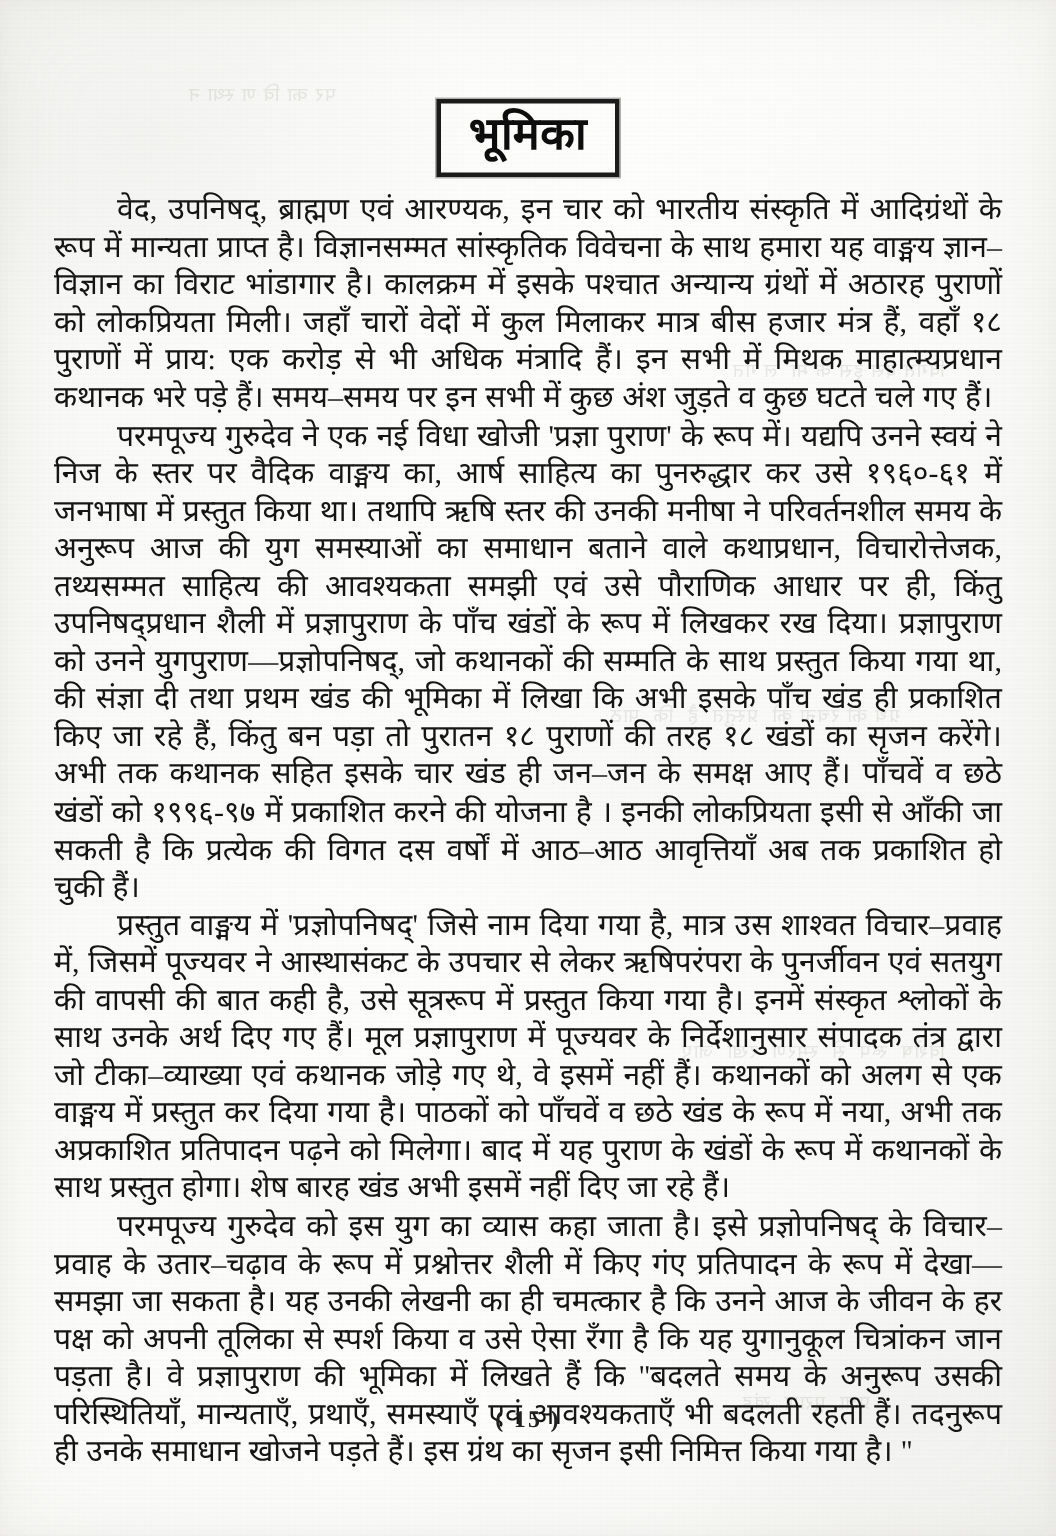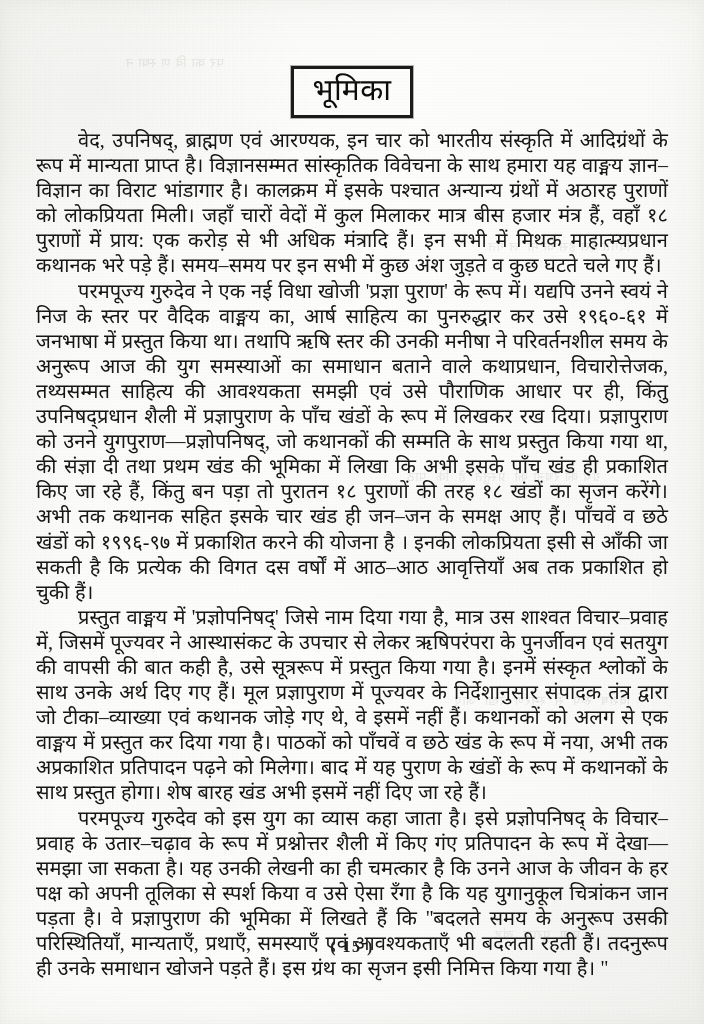--- a/index.html
+++ b/index.html
@@ -60,21 +60,21 @@
   }
   .title-box {
     border: 3px solid #1b1b1b;
     box-shadow: 0 0 0 1px rgba(40,40,40,0.35);
     padding: 2px 18px 6px 18px;
     background: transparent;
   }
   .title-text {
     font-family: "Liberation Serif", "DejaVu Serif", serif;
     font-size: 30px;
-    font-weight: 400;
+    font-weight: 700;
     line-height: 38px;
     color: #0d0d0d;
     letter-spacing: 0.5px;
     white-space: nowrap;
   }
 
   .body-col {
     position: absolute;
     left: 36px;
     top: 128px;

